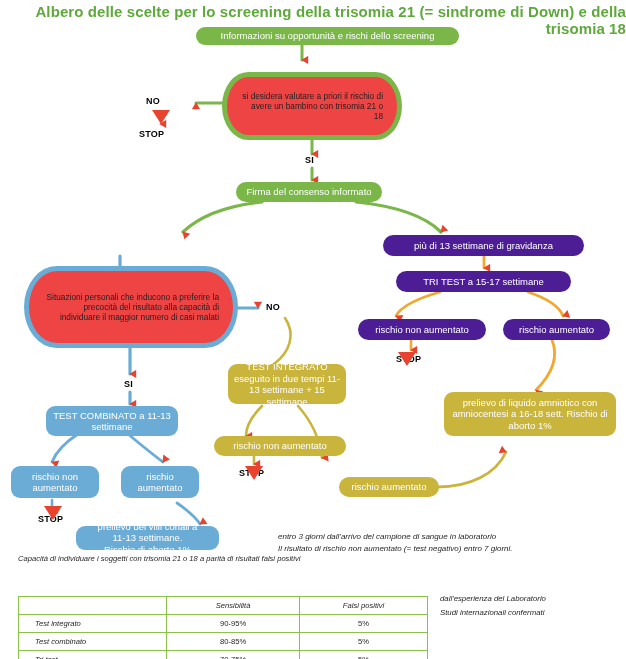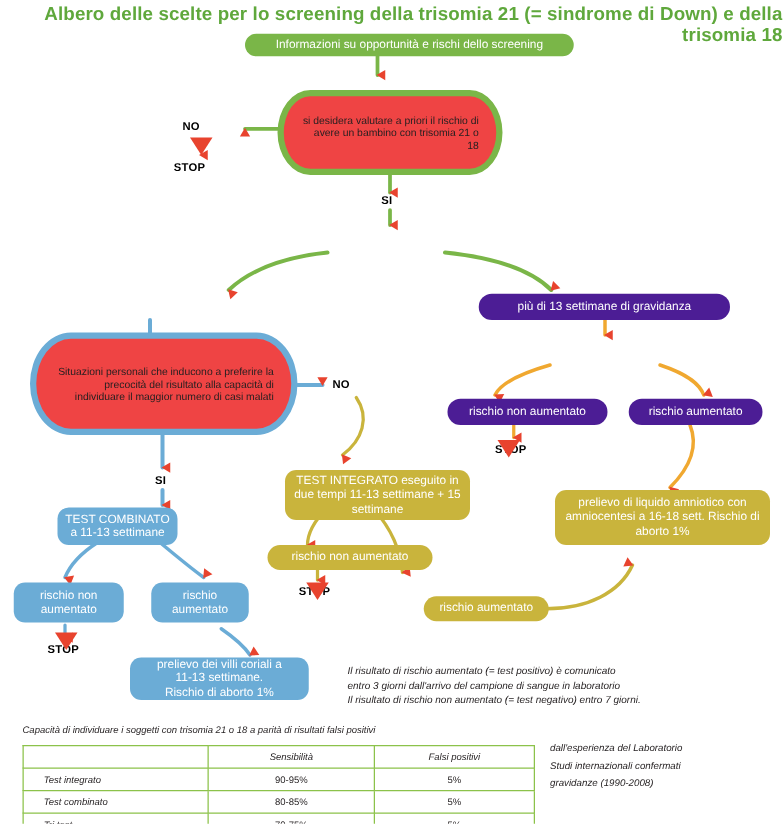--- a/index.html
+++ b/index.html
@@ -115,63 +115,64 @@
   </svg>
 
   <div class="node green r14" style="left:196px;top:27px;width:263px;height:18px;">Informazioni su opportunità e rischi dello screening</div>
 
   <div class="diamond green" style="left:222px;top:72px;width:180px;height:68px;">si desidera valutare a priori il rischio di avere un bambino con trisomia 21 o 18</div>
 
   <div class="lbl" style="left:146px;top:96px;">NO</div>
   <div class="lbl" style="left:139px;top:129px;">STOP</div>
   <div class="lbl" style="left:305px;top:155px;">SI</div>
 
+  <div class="node green r14" style="left:236px;top:182px;width:146px;height:20px;">Firma del consenso informato</div>
 
 
   <div class="node orange r14" style="left:383px;top:235px;width:201px;height:21px;">più di 13 settimane di gravidanza</div>
 
   <div class="diamond blue" style="left:24px;top:266px;width:214px;height:82px;">Situazioni personali che inducono a preferire la precocità del risultato alla capacità di individuare il maggior numero di casi malati</div>
 
   <div class="lbl" style="left:266px;top:302px;">NO</div>
   <div class="lbl" style="left:124px;top:379px;">SI</div>
 
+  <div class="node orange r14" style="left:396px;top:271px;width:175px;height:21px;">TRI TEST a 15-17 settimane</div>
 
   <div class="node orange r14" style="left:358px;top:319px;width:128px;height:21px;">rischio non aumentato</div>
 
   <div class="node orange r14" style="left:503px;top:319px;width:107px;height:21px;">rischio aumentato</div>
 
   <div class="lbl" style="left:396px;top:354px;">STOP</div>
 
-  <div class="node olive r9" style="left:228px;top:376px;width:148px;height:40px;padding:2px 4px;">TEST INTEGRATO eseguito in due tempi 11-13 settimane + 15 settimane</div>
+  <div class="node olive r9" style="left:228px;top:364px;width:118px;height:40px;padding:2px 4px;">TEST INTEGRATO eseguito in due tempi 11-13 settimane + 15 settimane</div>
 
   <div class="node olive r14" style="left:214px;top:436px;width:132px;height:20px;">rischio non aumentato</div>
 
   <div class="lbl" style="left:239px;top:468px;">STOP</div>
 
   <div class="node olive r14" style="left:339px;top:477px;width:100px;height:20px;">rischio aumentato</div>
 
   <div class="node olive r9" style="left:444px;top:392px;width:172px;height:44px;padding:2px 6px;">prelievo di liquido amniotico con amniocentesi a 16-18 sett. Rischio di aborto 1%</div>
 
-  <div class="node blue r9" style="left:46px;top:406px;width:96px;height:30px;padding:2px 5px;">TEST COMBINATO a 11-13 settimane</div>
+  <div class="node blue r9" style="left:46px;top:406px;width:132px;height:30px;padding:2px 5px;">TEST COMBINATO a 11-13 settimane</div>
 
   <div class="node blue r9" style="left:11px;top:466px;width:88px;height:32px;padding:2px 4px;">rischio non aumentato</div>
 
   <div class="lbl" style="left:38px;top:514px;">STOP</div>
 
   <div class="node blue r9" style="left:121px;top:466px;width:78px;height:32px;padding:2px 4px;">rischio aumentato</div>
 
-  <div class="node blue r9" style="left:104px;top:526px;width:143px;height:34px;padding:2px 20px;">prelievo dei villi coriali a 11-13 settimane. Rischio di aborto 1%</div>
+  <div class="node blue r9" style="left:76px;top:526px;width:143px;height:24px;padding:2px 20px;">prelievo dei villi coriali a 11-13 settimane. Rischio di aborto 1%</div>
 
   <div class="note" style="left:278px;top:531px;width:344px;">
-    <div>Il risultato di rischio aumentato (= test positivo) è comunicato</div>
     <div>entro 3 giorni dall'arrivo del campione di sangue in laboratorio</div>
     <div>Il risultato di rischio non aumentato (= test negativo) entro 7 giorni.</div>
   </div>
 
-  <div class="tblcap" style="left:18px;top:579px;width:420px;">Capacità di individuare i soggetti con trisomia 21 o 18 a parità di risultati falsi positivi</div>
+  <div class="tblcap" style="left:18px;top:554px;width:420px;">Capacità di individuare i soggetti con trisomia 21 o 18 a parità di risultati falsi positivi</div>
 
   <table class="stats" style="left:18px;top:596px;width:410px;">
     <tbody>
       <tr>
         <td class="lab"></td>
         <td class="sen h">Sensibilità</td>
         <td class="fp h">Falsi positivi</td>
       </tr>
       <tr>
         <td class="lab">Test integrato</td>
@@ -187,21 +188,20 @@
         <td class="lab">Tri test</td>
         <td class="sen c">70-75%</td>
         <td class="fp c">5%</td>
       </tr>
     </tbody>
   </table>
 
   <div class="credit" style="left:440px;top:592px;width:186px;">
     <div>dall'esperienza del Laboratorio</div>
     <div>Studi internazionali confermati</div>
-    <div>gravidanze (1990-2008)</div>
   </div>
 
   <svg style="position:absolute;left:0;top:0;width:626px;height:659px;pointer-events:none;" viewBox="0 0 626 659">
     <polygon points="152,110 170,110 161,124" fill="#e8432e"></polygon>
     <polygon points="398,352 416,352 407,366" fill="#e8432e"></polygon>
     <polygon points="245,466 263,466 254,480" fill="#e8432e"></polygon>
     <polygon points="44,506 62,506 53,520" fill="#e8432e"></polygon>
   </svg>
 
 </div>

